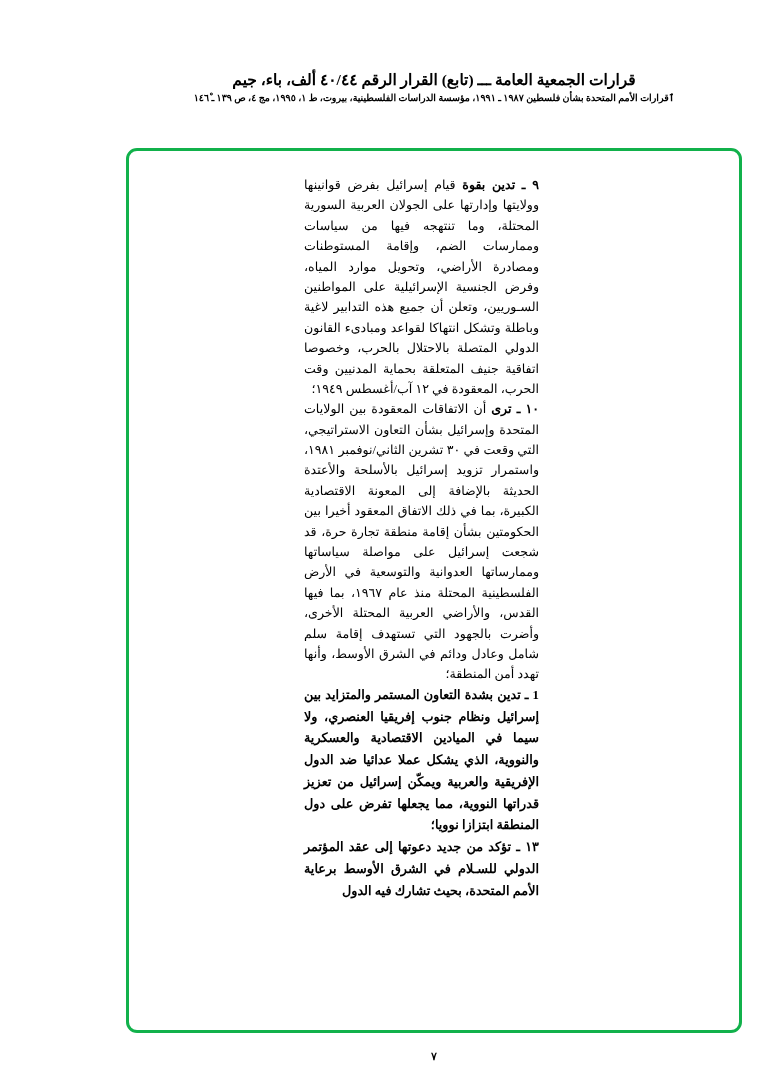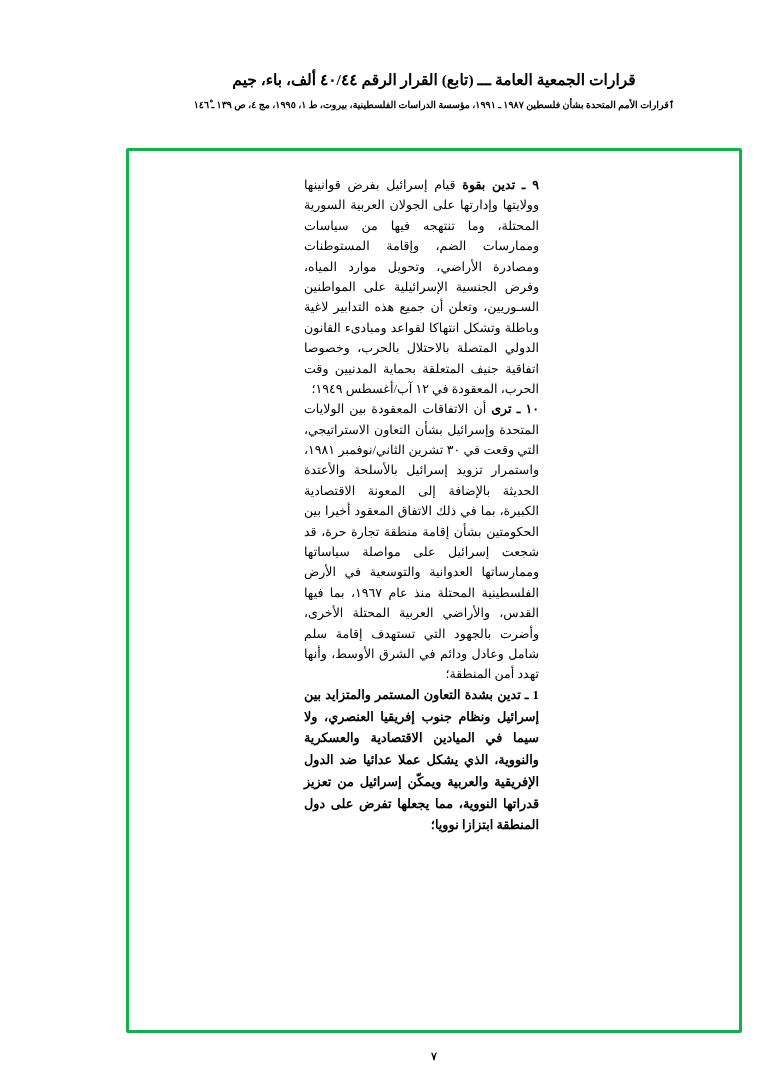--- a/index.html
+++ b/index.html
@@ -28,32 +28,32 @@
   .header-title {
     font-size: 15.5px;
     font-weight: bold;
     letter-spacing: 0px;
     line-height: 1.3;
     direction: rtl;
   }
   .header-sub {
     font-size: 9.5px;
     font-weight: bold;
-    margin-top: 9px;
+    margin-top: 2px;
     direction: rtl;
     color: #000;
   }
   .frame {
     position: absolute;
     top: 148px;
     right: 26px;
     left: 26px;
     height: 885px;
     border: 3.5px solid #11b14b;
-    border-radius: 2px;
+    border-radius: 11px;
     box-sizing: border-box;
     background: #ffffff;
   }
   .content {
     position: absolute;
     top: 24px;
     right: 200px;
     left: 175px;
     direction: rtl;
     text-align: justify;
@@ -98,19 +98,20 @@
   <div class="frame">
     <div class="content">
 
       <p class="para"><span class="lead">٩ ـ تدين بقوة</span><span> قيام إسرائيل بفرض قوانينها وولايتها وإدارتها على الجولان العربية السورية المحتلة، وما تنتهجه فيها من سياسات وممارسات الضم، وإقامة المستوطنات ومصادرة الأراضي، وتحويل موارد المياه، وفرض الجنسية الإسرائيلية على المواطنين السـوريين، وتعلن أن جميع هذه التدابير لاغية وباطلة وتشكل انتهاكا لقواعد ومبادىء القانون الدولي المتصلة بالاحتلال بالحرب، وخصوصا اتفاقية جنيف المتعلقة بحماية المدنيين وقت الحرب، المعقودة في ١٢ آب/أغسطس ١٩٤٩؛</span></p>
 
       <p class="para"><span class="lead">١٠ ـ ترى</span><span> أن الاتفاقات المعقودة بين الولايات المتحدة وإسرائيل بشأن التعاون الاستراتيجي، التي وقعت في ٣٠ تشرين الثاني/نوفمبر ١٩٨١، واستمرار تزويد إسرائيل بالأسلحة والأعتدة الحديثة بالإضافة إلى المعونة الاقتصادية الكبيرة، بما في ذلك الاتفاق المعقود أخيرا بين الحكومتين بشأن إقامة منطقة تجارة حرة، قد شجعت إسرائيل على مواصلة سياساتها وممارساتها العدوانية والتوسعية في الأرض الفلسطينية المحتلة منذ عام ١٩٦٧، بما فيها القدس، والأراضي العربية المحتلة الأخرى، وأضرت بالجهود التي تستهدف إقامة سلم شامل وعادل ودائم في الشرق الأوسط، وأنها تهدد أمن المنطقة؛</span></p>
 
 
       <p class="para allbold"><span class="lead">1 ـ تدين بشدة</span><span> التعاون المستمر والمتزايد بين إسرائيل ونظام جنوب إفريقيا العنصري، ولا سيما في الميادين الاقتصادية والعسكرية والنووية، الذي يشكل عملا عدائيا ضد الدول الإفريقية والعربية ويمكّن إسرائيل من تعزيز قدراتها النووية، مما يجعلها تفرض على دول المنطقة ابتزازا نوويا؛</span></p>
 
+      <p class="para allbold"><span class="lead">١٣ ـ تؤكد من جديد</span><span> دعوتها إلى عقد المؤتمر الدولي للسـلام في الشرق الأوسط برعاية الأمم المتحدة، بحيث تشارك فيه الدول</span></p>
 
     </div>
   </div>
 
   <div class="footer">٧</div>
 
 </div>
 
 </body></html>

